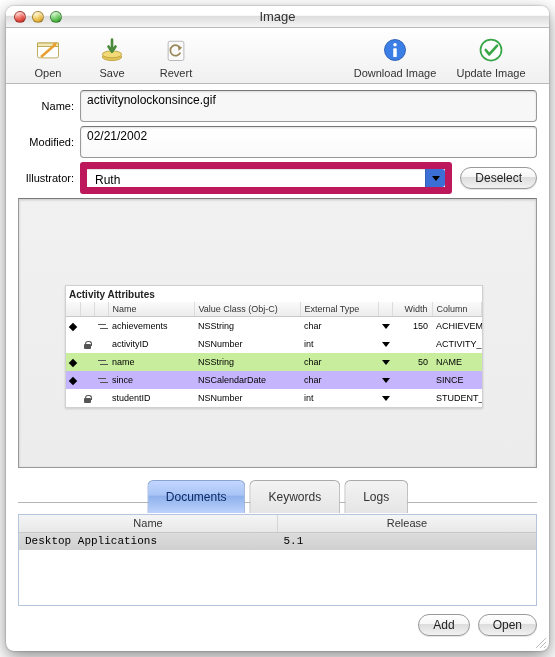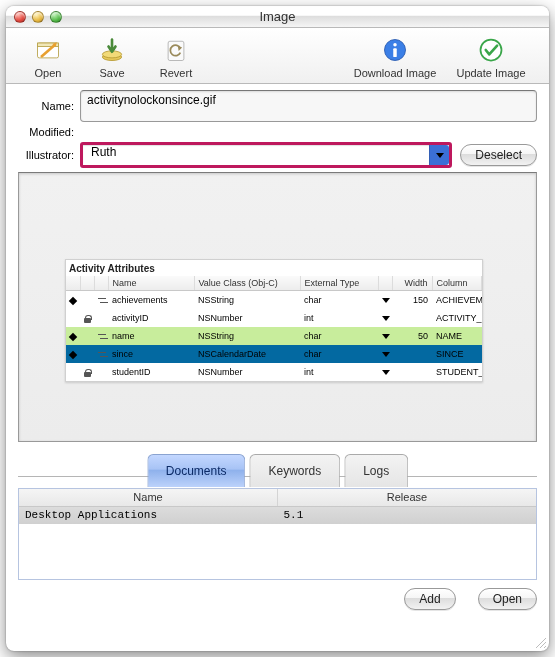--- a/index.html
+++ b/index.html
@@ -57,22 +57,22 @@
     flex:1; height:32px;
     background: linear-gradient(#fff,#fafafa);
     border:1px solid #999; border-top-color:#777;
     border-radius:4px;
     padding:2px 6px; font-size:12px;
     box-shadow: inset 0 1px 2px rgba(0,0,0,.12);
   }
   .ffield.ro { background:#f7f7f7;}
   .combo-wrap { flex:1; display:flex; align-items:center; gap:8px;}
   .combo {
-    flex:1; height:26px; display:flex; align-items:flex-start;
-    background:#fff; border:3px solid #be185d; border-radius:3px;
+    flex:1; height:32px; display:flex; align-items:flex-end;
+    background:#fff; border:7px solid #be185d; border-radius:3px;
     box-shadow: inset 0 1px 1px rgba(0,0,0,.12);
     position:relative; padding:0 24px 0 8px; font-size:12px;
   }
   .combo .arrow {
     position:absolute; right:0; top:0; bottom:0; width:20px;
     background:#3b6fd6;
     border-left:1px solid #335fb6;
     border-top-right-radius:3px; border-bottom-right-radius:3px;
     display:flex; align-items:center; justify-content:center;
   }
@@ -104,21 +104,21 @@
   .thumb .tcap { font-size:10px; font-weight:bold; padding:3px 3px 2px; color:#222;}
   .thumb table { width:100%; border-collapse:collapse; table-layout:fixed;}
   .thumb th {
     background: linear-gradient(#fafafa,#ececec);
     border-bottom:1px solid #c8c8c8;
     border-right:1px solid #dcdcdc;
     font-weight:normal; color:#333; text-align:left;
     padding:2px 4px; font-size:9px; white-space:nowrap; overflow:hidden;
   }
   .thumb td { padding:4px 4px; white-space:nowrap; overflow:hidden; font-size:9px;}
-  .thumb tr.sel td { background:#0369a1;}
+  .thumb tr.sel td { background:#c4b5fd;}
   .thumb tr.sel2 td { background:#c8ed9c;}
   .thumb .c-dia { width:14px;}
   .thumb .c-pk  { width:14px;}
   .thumb .c-swap{ width:14px;}
   .thumb .c-name{ width:86px;}
   .thumb .c-vc  { width:106px;}
   .thumb .c-et  { width:78px;}
   .thumb .c-w   { width:40px; text-align:right;}
   .thumb .c-col { }
   .g-dia, .g-lock, .g-swap, .g-tri {
@@ -164,21 +164,21 @@
     border-bottom:1px solid #c8c8c8;
     font-size:11px; color:#333;
   }
   .tbl .hdr div { flex:1; text-align:center; border-right:1px solid #d4d4d4; padding-top:2px;}
   .tbl .hdr div:last-child{border-right:none;}
   .tbl .body { height:72px; background:#fff;}
   .tbl .row { display:flex; height:17px;font-family:Liberation Mono, monospace; }
   .tbl .row div { flex:1; padding:2px 6px; font-size:11px;}
   .tbl .row.sel { background: linear-gradient(#dcdcdc,#d0d0d0); }
 
-  .footer { display:flex; justify-content:flex-end; gap:22px; padding: 0 12px 14px; }
+  .footer { display:flex; justify-content:flex-end; gap:8px; padding: 0 12px 14px; }
 
   .resize {
     position:absolute; right:2px; bottom:2px; width:14px; height:14px; opacity:.55;
   }
   .resize svg line { stroke:#888; stroke-width:1;}
 </style>
 </head>
 <body>
 
 <div class="shadow-wrap">
@@ -246,20 +246,21 @@
     </div>
   </div>
 
   <div class="form">
     <div class="frow">
       <div class="flabel">Name:</div>
       <div class="ffield ro">activitynolockonsince.gif</div>
     </div>
     <div class="frow">
       <div class="flabel">Modified:</div>
+      <div class="ffield">02/21/2002</div>
     </div>
     <div class="frow">
       <div class="flabel">Illustrator:</div>
       <div class="combo-wrap">
         <div class="combo">
           <span>Ruth</span>
           <div class="arrow">
             <svg viewBox="0 0 10 10">
                 <path d="M1 3 L5 8 L9 3 Z"></path>
               </svg>

